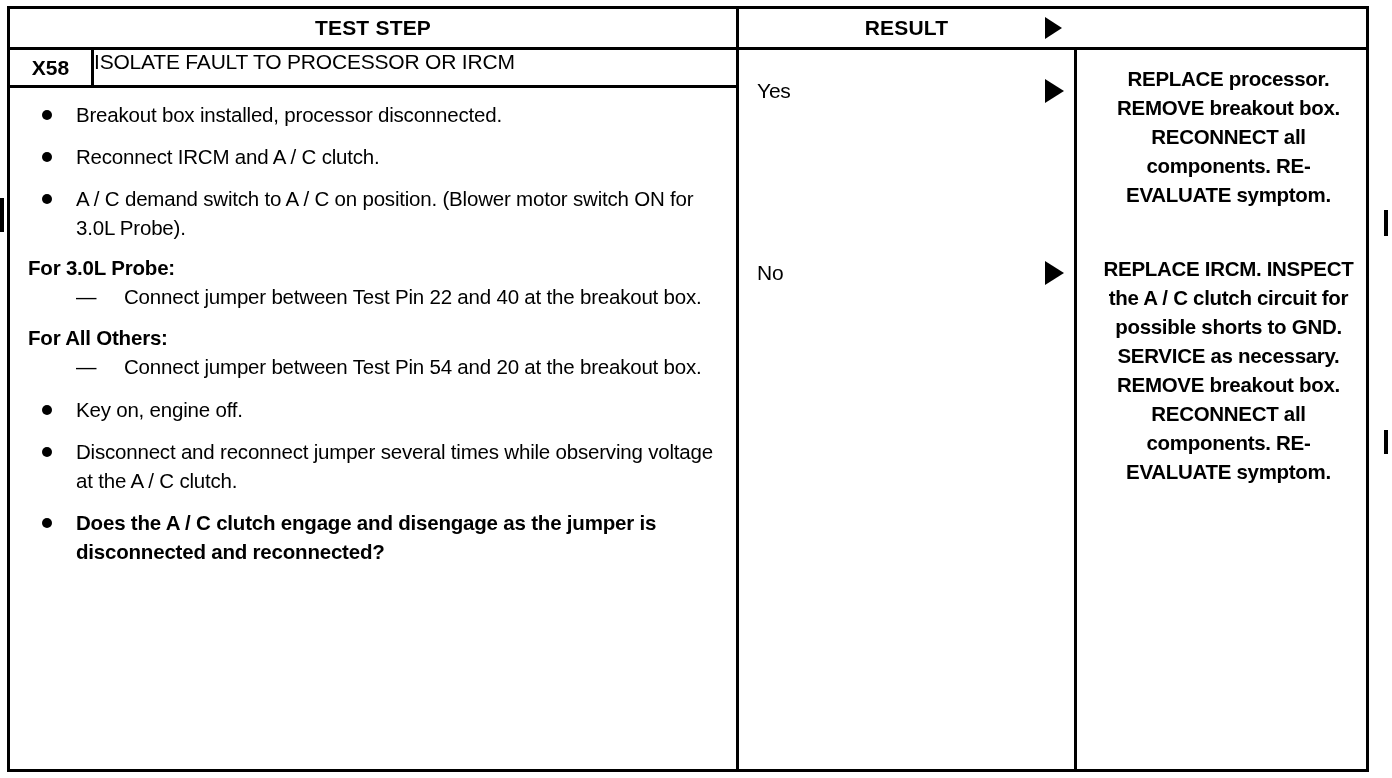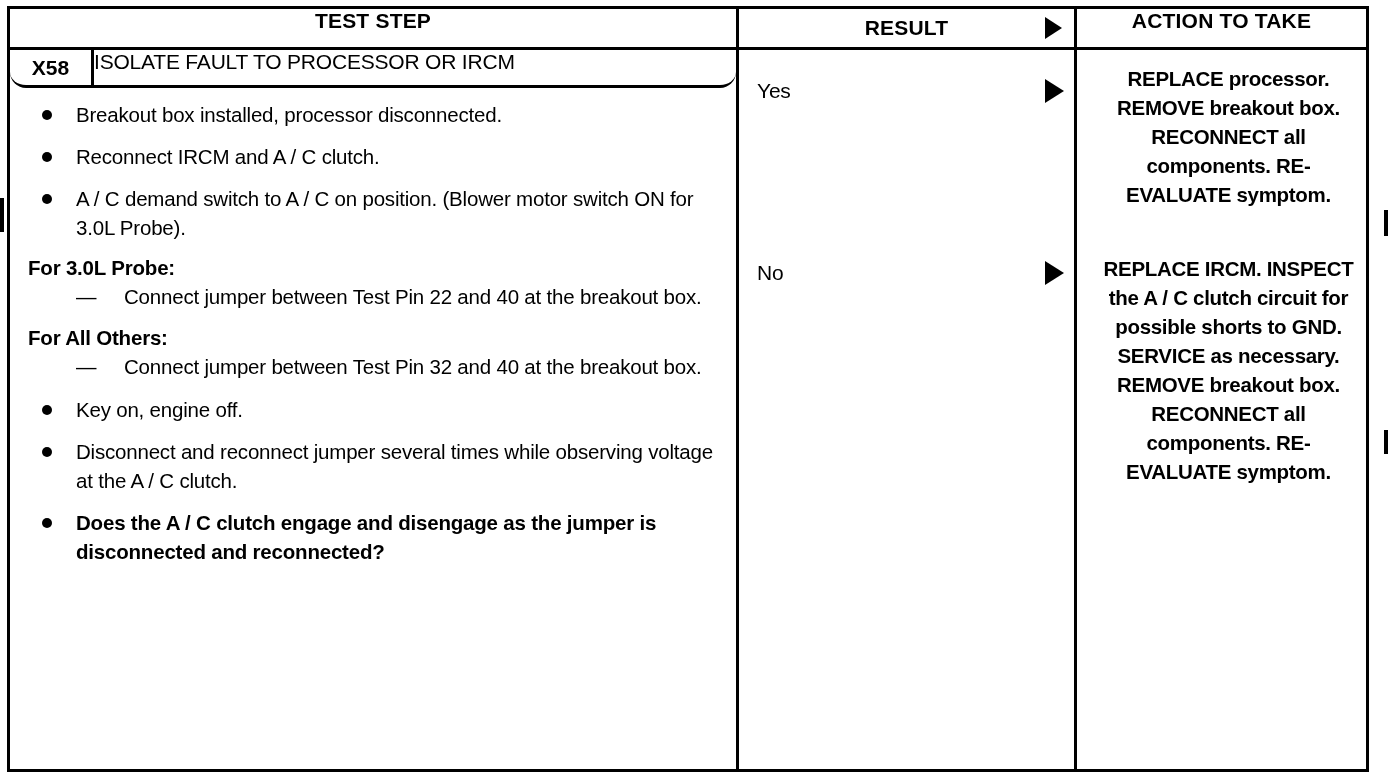--- a/index.html
+++ b/index.html
@@ -43,21 +43,21 @@
     height: 41px;           
     box-sizing: border-box;
     border-bottom: 3px solid #000;
   }
   .hcell {
     position: absolute;
     top: 0;
     height: 100%;
     box-sizing: border-box;
     display: flex;
-    align-items: flex-start;
+    align-items: center;
     justify-content: center;
     font-weight: bold;
     font-size: 21px;
     letter-spacing: 0.2px;
   }
   .hcell.test-step  { left: 0px;    width: 726px; }
   .hcell.result     { left: 726px;  width: 338px; border-left: 3px solid #000; }
   .hcell.action     { left: 1064px; width: 292px; border-left: 3px solid #000; }
 
   .hcell.result .result-inner {
@@ -108,21 +108,20 @@
     bottom: 0;
   }
 
   
   .step-id-row {
     position: absolute;
     left: 0; top: 0; right: 0;
     height: 38px;
     box-sizing: border-box;
     border-bottom: 3px solid #000;
-    border-radius: 16px;
   }
   .step-id-box {
     position: absolute;
     left: 0; top: 0;
     width: 84px;
     height: 100%;
     box-sizing: border-box;
     border-right: 3px solid #000;
     display: flex;
     align-items: center;
@@ -277,23 +276,20 @@
     <div class="header-row">
       <div class="hcell test-step">
         <span>TEST STEP</span>
       </div>
       <div class="hcell result">
         <div class="result-inner">
           <span>RESULT</span>
           <span class="header-arrow"></span>
         </div>
       </div>
-      <div class="hcell action">
-        <span>ACTION TO TAKE</span>
-      </div>
     </div>
 
     <div class="body-area">
 
       <div class="col-rule r1"></div>
       <div class="col-rule r2"></div>
 
       <div class="col-teststep">
 
         <div class="step-id-row">
@@ -315,21 +311,21 @@
 
           <div class="sub-head">For 3.0L Probe:</div>
           <div class="dash-item">
             <span class="dash">—</span>
             <span>Connect jumper between Test Pin 22 and 40 at the breakout box.</span>
           </div>
 
           <div class="sub-head">For All Others:</div>
           <div class="dash-item">
             <span class="dash">—</span>
-            <span>Connect jumper between Test Pin 32 and 40 at the breakout box.</span>
+            <span>Connect jumper between Test Pin 54 and 20 at the breakout box.</span>
           </div>
 
           <ul class="bullets">
             <li class="bullet-item">Key on, engine off.</li>
             <li class="bullet-item">Disconnect and reconnect jumper several times while observing voltage at the A / C clutch.</li>
             <li class="bullet-item bold">Does the A / C clutch engage and disengage as the jumper is disconnected and reconnected?</li>
           </ul>
 
         </div>
       </div>

